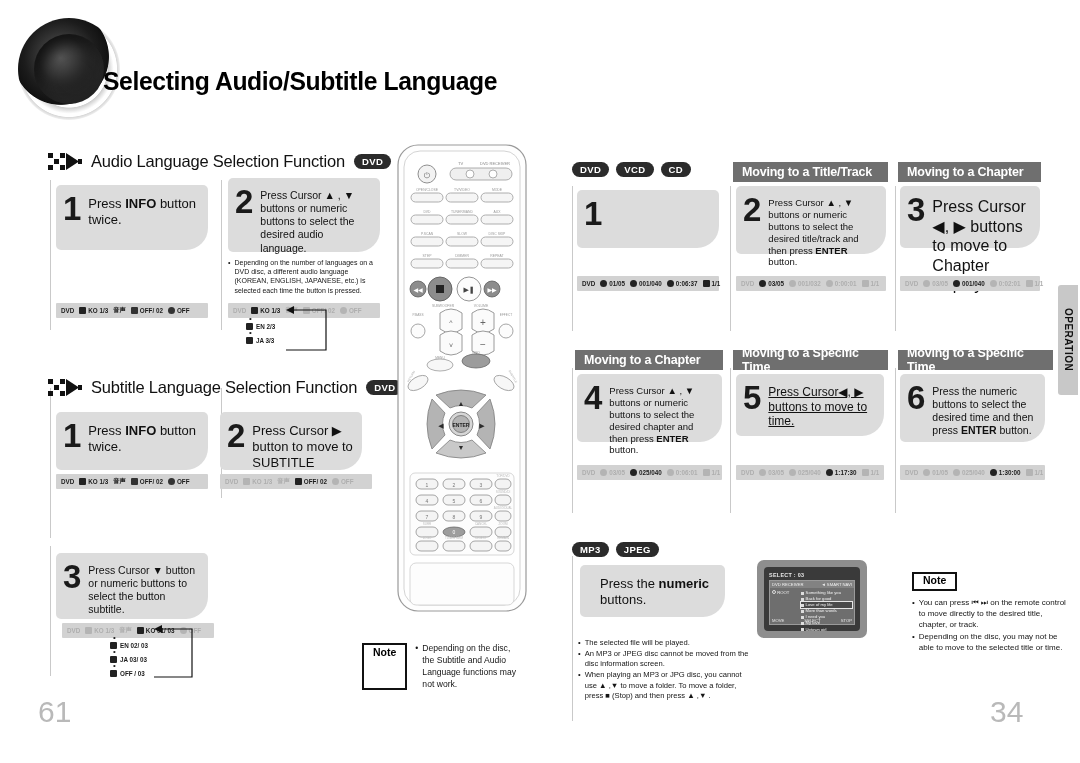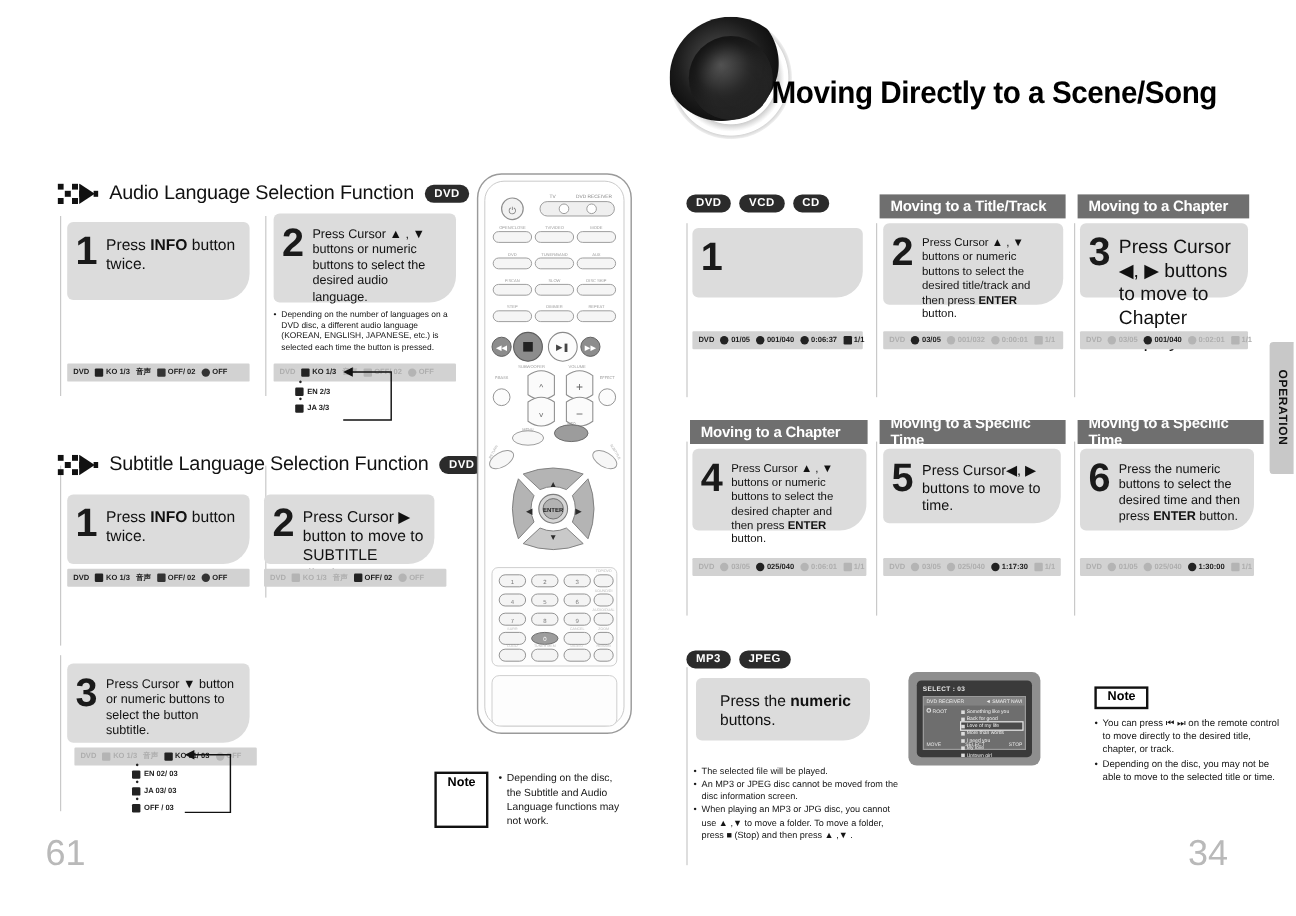--- a/index.html
+++ b/index.html
@@ -132,20 +132,24 @@
   .tv-foot { position:absolute; bottom:1px; left:2px; right:2px; display:flex;
              justify-content:space-between; font-size:4.2px; color:#e6e6e6; }
 
   .mini-sq { display:inline-block; width:3px; height:3px; background:#ddd; }
 </style>
 </head>
 <body>
 
 <div id="page">
 
+  <div class="title-block" style="left:18px; top:18px; width:500px; height:105px;">
+    <div class="title-swirl"></div>
+    <div class="title-text">Selecting Audio/Subtitle Language</div>
+  </div>
 
   <div class="section-head" style="left:48px; top:152px;">
     <svg class="arrow-dots" viewBox="0 0 34 17">
       <rect x="0" y="0" width="5" height="5" fill="#111"></rect>
         <rect x="6" y="6" width="5" height="5" fill="#111"></rect>
       <rect x="0" y="12" width="5" height="5" fill="#111"></rect>
         <rect x="12" y="0" width="5" height="5" fill="#111"></rect>
       <rect x="12" y="12" width="5" height="5" fill="#111"></rect>
         <rect x="18" y="6" width="5" height="5" fill="#111"></rect>
       <polygon points="18,0 31,8.5 18,17" fill="#111"></polygon>
@@ -483,24 +487,20 @@
           <text x="85" y="382">CANCEL</text>
         <text x="31" y="396">LOGO</text>
           <text x="58" y="396">TUNER MEM</text>
           <text x="85" y="396">DIGEST</text>
           <text x="107" y="396">REMAIN</text>
       </g>
       <rect x="14" y="420" width="104" height="42" rx="6" fill="#fdfdfd" stroke="#cdcdcd" stroke-width="0.8"></rect>
     </svg>
   </div>
 
-  <div class="title-block" style="left:558px; top:14px; width:510px; height:105px;">
-    <div class="title-swirl"></div>
-    <div class="title-text">Moving Directly to a Scene/Song</div>
-  </div>
 
   <div style="position:absolute; left:572px; top:162px; display:flex; gap:7px;">
     <span class="disc-pill">DVD</span>
     <span class="disc-pill">VCD</span>
     <span class="disc-pill">CD</span>
   </div>
 
   <div class="gray-head" style="left:733px; top:162px; width:155px;">Moving to a Title/Track</div>
   <div class="gray-head" style="left:898px; top:162px; width:143px;">Moving to a Chapter</div>
 
@@ -614,21 +614,21 @@
         <span>0:06:01</span>
       </span>
     <span class="seg">
         <i class="ic"></i>
         <span>1/1</span>
       </span>
   </div>
 
   <div class="step-card" style="left:736px; top:374px; width:148px; height:62px;">
     <div class="step-num">5</div>
-    <div class="step-txt" style="font-size:12px;">Press Cursor◀, ▶ buttons to move to time.</div>
+    <div class="step-txt" style="font-size:12px;text-decoration:underline;">Press Cursor◀, ▶ buttons to move to time.</div>
   </div>
   <div class="osd dim" style="left:736px; top:465px; width:148px;">
     <span class="seg">
         <span>DVD</span>
       </span>
     <span class="seg">
         <i class="ic" style="border-radius:50%"></i>
         <span>03/05</span>
       </span>
     <span class="seg">

